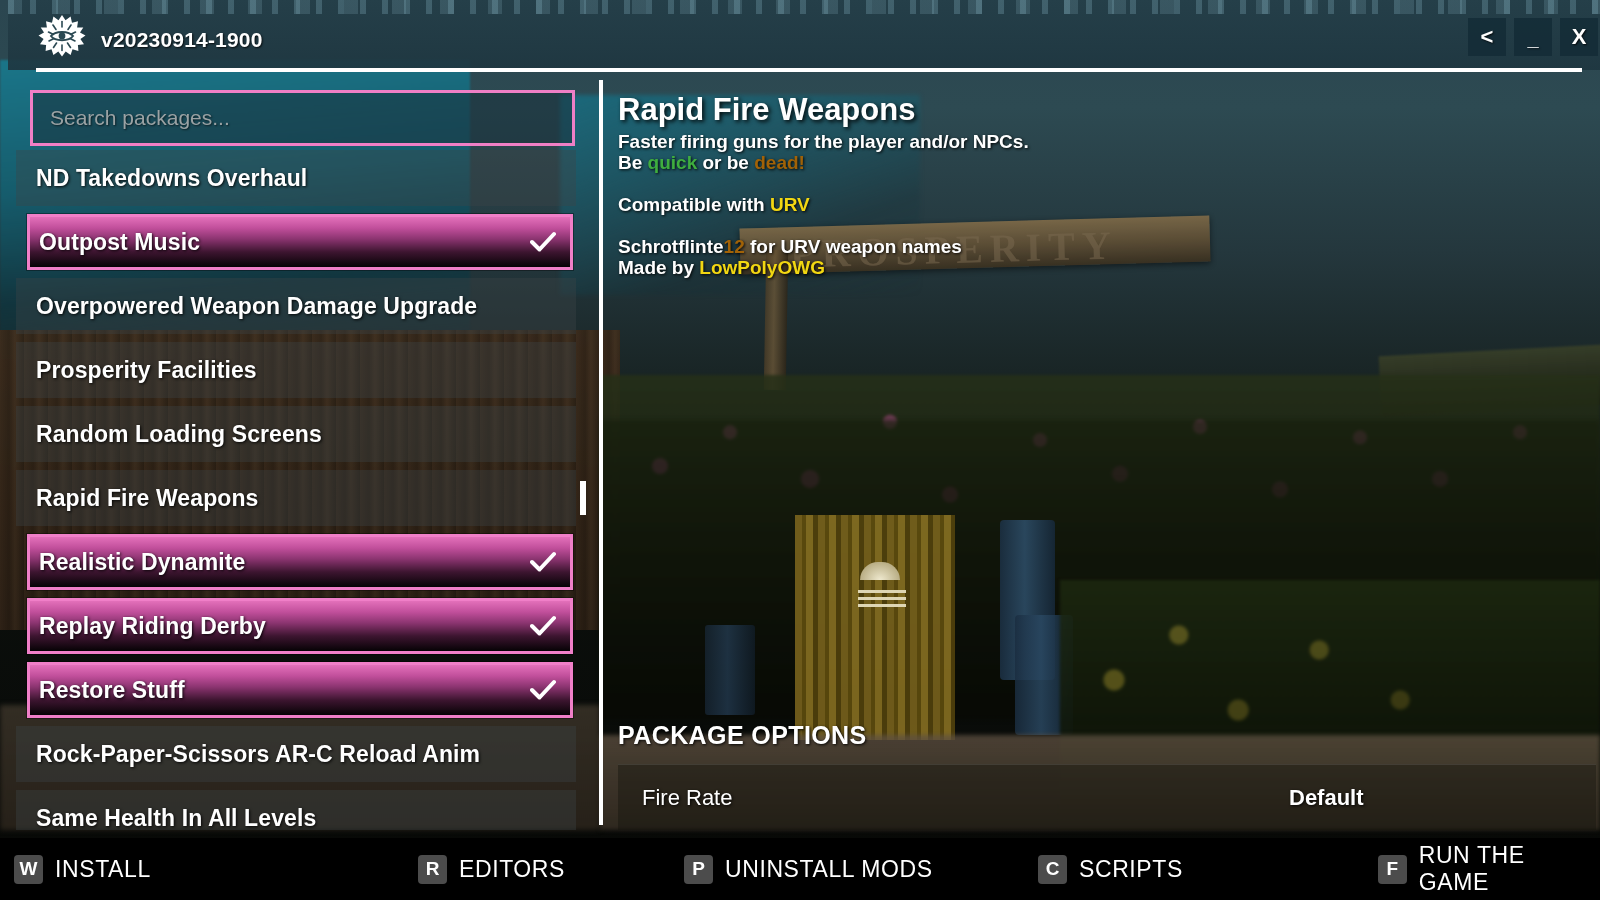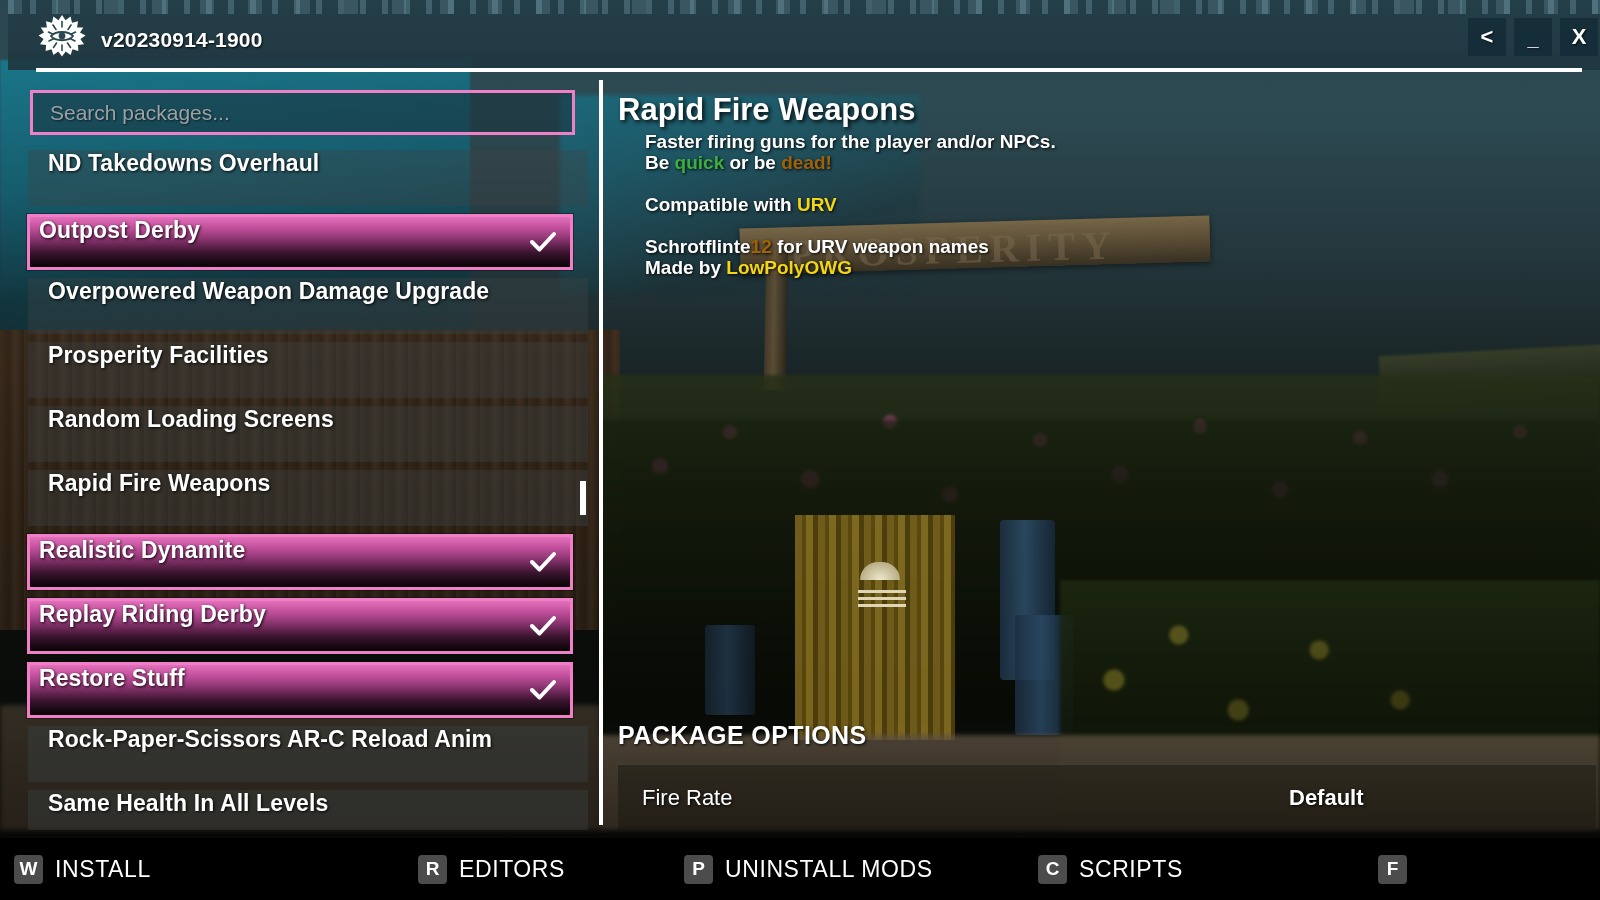--- a/index.html
+++ b/index.html
@@ -202,40 +202,40 @@
     text-shadow: 1px 1px 2px rgba(0,0,0,.8);
   }
   .winbtn.min { align-items: flex-end; padding-bottom: 6px; font-size: 20px; }
 
   
   .left-panel {
     position: absolute; left: 0; top: 76px; width: 600px; height: 754px;
     overflow: hidden;
   }
   .search-box {
-    position: absolute; left: 30px; top: 14px; width: 545px; height: 45px;
+    position: absolute; left: 30px; top: 14px; width: 545px; height: 56px;
     background: rgba(26,50,60,.55);
     border: 3px solid #ef7fc6;
     display: flex; align-items: center;
     padding-left: 17px;
     cursor: text;
   }
   .search-box .ph {
     color: #9aa2a4; font-size: 21px;
     text-shadow: 1px 1px 2px rgba(0,0,0,.6);
   }
 
   .pkg-list {
     position: absolute; left: 0; top: 74px; width: 600px; height: 680px;
   }
   .pkg-item {
     position: relative;
     height: 56px;
-    margin: 0 0 8px 12px;
-    display: flex; 
+    margin: 0 0 8px 0;
+    display: flex; align-items: center;
     cursor: pointer;
   }
   .pkg-item .label {
     font-size: 23px; font-weight: 700; color: #ffffff;
     text-shadow: 1px 1px 3px rgba(0,0,0,.9);
     position: relative; z-index: 2;
     padding-left: 36px;
     letter-spacing: .1px;
     white-space: nowrap;
   }
@@ -276,21 +276,20 @@
   .detail-title {
     position: absolute; left: 15px; top: 16px;
     font-size: 31px; font-weight: 700; color: #fff;
     text-shadow: 2px 2px 4px rgba(0,0,0,.9);
   }
   .detail-body {
     position: absolute; left: 15px; top: 55px; width: 800px;
     font-size: 19px; font-weight: 700; color: #ffffff;
     line-height: 21px;
     text-shadow: 1px 1px 3px rgba(0,0,0,.95);
-    margin-left: 27px;
   }
   .detail-body .ln { margin-bottom: 0; }
   .detail-body .spacer { height: 21px; }
   .c-green { color: #3fae3f; }
   .c-red   { color: #a16207; }
   .c-yellow{ color: #f2d712; }
 
   .options-head {
     position: absolute; left: 15px; top: 645px;
     font-size: 25px; font-weight: 700; color: #fff;
@@ -410,21 +409,21 @@
 
     <div class="search-box">
       <span class="ph">Search packages...</span>
     </div>
 
     <div class="pkg-list" id="pkg-list">
         <div class="pkg-item plain">
           <span class="label">ND Takedowns Overhaul</span>
         </div>
         <div class="pkg-item selected">
-          <span class="label">Outpost Derby</span>
+          <span class="label">Outpost Music</span>
           <span class="check">
             <svg width="26" height="22" viewBox="0 0 26 22">
               <path d="M2 11 L9.5 18.5 L24 3" stroke="#ffffff" stroke-width="4" fill="none" stroke-linecap="round" stroke-linejoin="round"></path>
             </svg>
           </span>
         </div>
         <div class="pkg-item plain">
           <span class="label">Overpowered Weapon Damage Upgrade</span>
         </div>
         <div class="pkg-item plain">
@@ -515,16 +514,17 @@
       <div class="hotkey" style="left: 684px;">
         <span class="key">P</span>
         <span class="act">UNINSTALL MODS</span>
       </div>
       <div class="hotkey" style="left: 1038px;">
         <span class="key">C</span>
         <span class="act">SCRIPTS</span>
       </div>
       <div class="hotkey" style="left: 1378px;">
         <span class="key">F</span>
+        <span class="act">RUN THE GAME</span>
       </div>
     </div>
 
 </div>
 
 </body></html>

